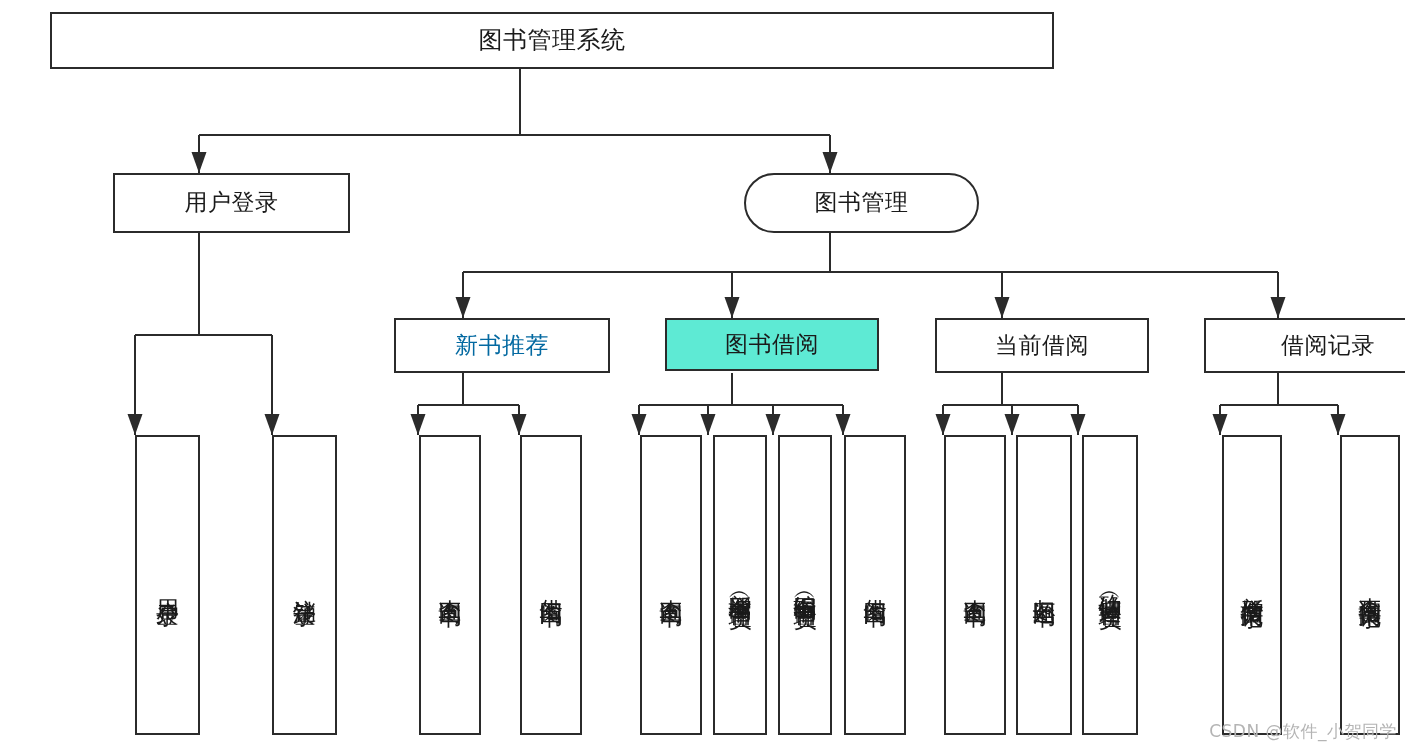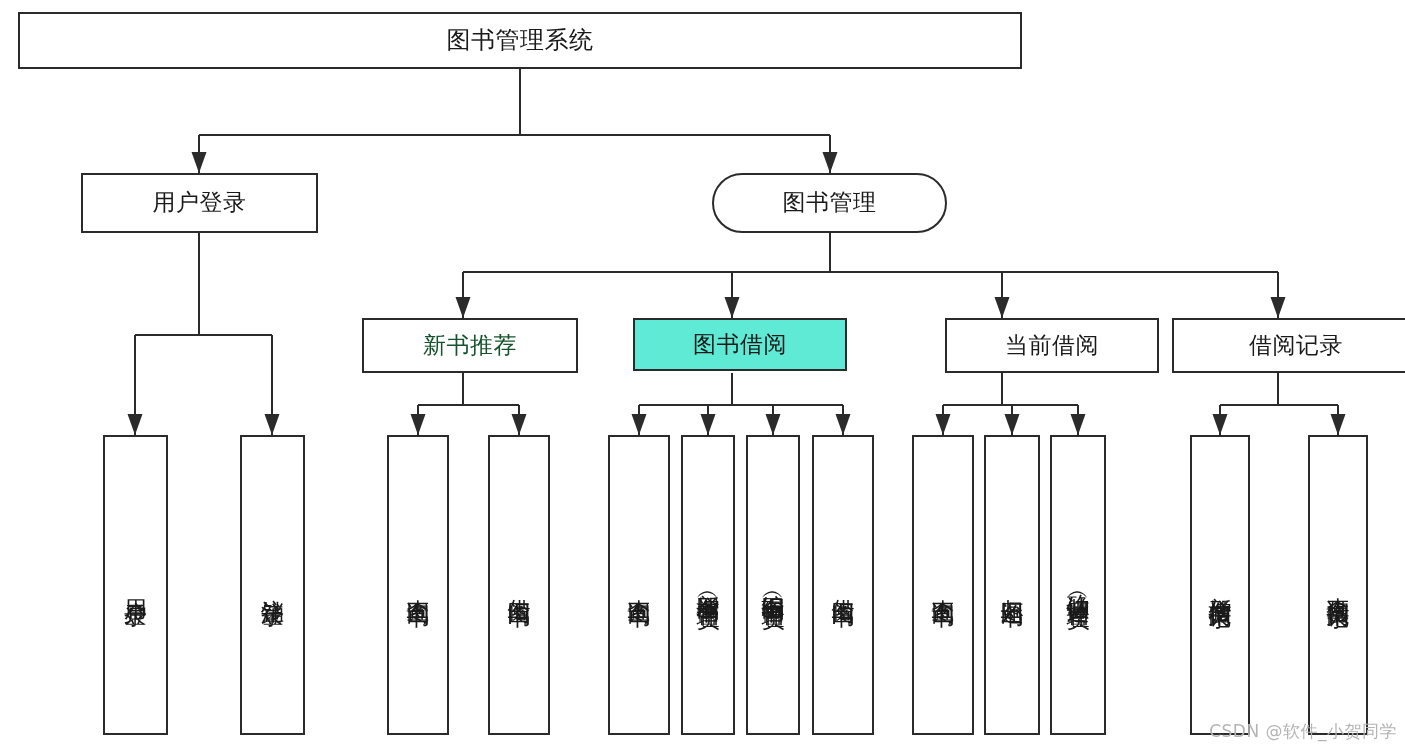--- a/index.html
+++ b/index.html
@@ -28,20 +28,21 @@
   }
   .node-box {
     position: absolute;
     box-sizing: border-box;
     border: 2px solid #2b2b2b;
     background: #ffffff;
     display: flex;
     align-items: center;
     justify-content: center;
     overflow: hidden;
+    margin-left: 32px;
   }
   .node-label {
     color: #1a1a1a;
     text-align: center;
     line-height: 1.18;
     white-space: pre;
   }
   .node-box.horizontal .node-label {
     writing-mode: horizontal-tb;
     font-size: 23px;
@@ -133,26 +134,26 @@
       <div class="node-box horizontal root" style="left: 18px; top: 12px; width: 1004px; height: 57px; border-color: rgb(43, 43, 43); background: rgb(255, 255, 255);">
         <span class="node-label" style="color: rgb(26, 26, 26);">图书管理系统</span>
       </div>
       <div class="node-box horizontal" style="left: 81px; top: 173px; width: 237px; height: 60px; border-color: rgb(43, 43, 43); background: rgb(255, 255, 255);">
         <span class="node-label" style="color: rgb(26, 26, 26);">用户登录</span>
       </div>
       <div class="node-box horizontal" style="left: 712px; top: 173px; width: 235px; height: 60px; border-color: rgb(43, 43, 43); background: rgb(255, 255, 255); border-radius: 30px;">
         <span class="node-label" style="color: rgb(26, 26, 26);">图书管理</span>
       </div>
       <div class="node-box horizontal" style="left: 362px; top: 318px; width: 216px; height: 55px; border-color: rgb(43, 43, 43); background: rgb(255, 255, 255);">
-        <span class="node-label" style="color: #14532d;">新书推荐</span>
+        <span class="node-label" style="color: #0369a1;">新书推荐</span>
       </div>
       <div class="node-box horizontal" style="left: 633px; top: 318px; width: 214px; height: 53px; border-color: rgb(43, 43, 43); background: #5eead4;">
         <span class="node-label" style="color: rgb(26, 26, 26);">图书借阅</span>
       </div>
-      <div class="node-box horizontal" style="left: 945px; top: 318px; width: 214px; height: 55px; border-color: rgb(43, 43, 43); background: rgb(255, 255, 255);">
+      <div class="node-box horizontal" style="left: 903px; top: 318px; width: 214px; height: 55px; border-color: rgb(43, 43, 43); background: rgb(255, 255, 255);">
         <span class="node-label" style="color: rgb(26, 26, 26);">当前借阅</span>
       </div>
       <div class="node-box horizontal" style="left: 1172px; top: 318px; width: 248px; height: 55px; border-color: rgb(43, 43, 43); background: rgb(255, 255, 255); font-family: Liberation Serif, serif;">
         <span class="node-label" style="color: rgb(26, 26, 26);">借阅记录</span>
       </div>
       <div class="node-box vertical" style="left: 103px; top: 435px; width: 65px; height: 300px; border-color: rgb(43, 43, 43); background: rgb(255, 255, 255);">
         <span class="node-label" style="color: rgb(26, 26, 26);">用户登录</span>
       </div>
       <div class="node-box vertical" style="left: 240px; top: 435px; width: 65px; height: 300px; border-color: rgb(43, 43, 43); background: rgb(255, 255, 255);">
         <span class="node-label" style="color: rgb(26, 26, 26);">注销登录</span>

